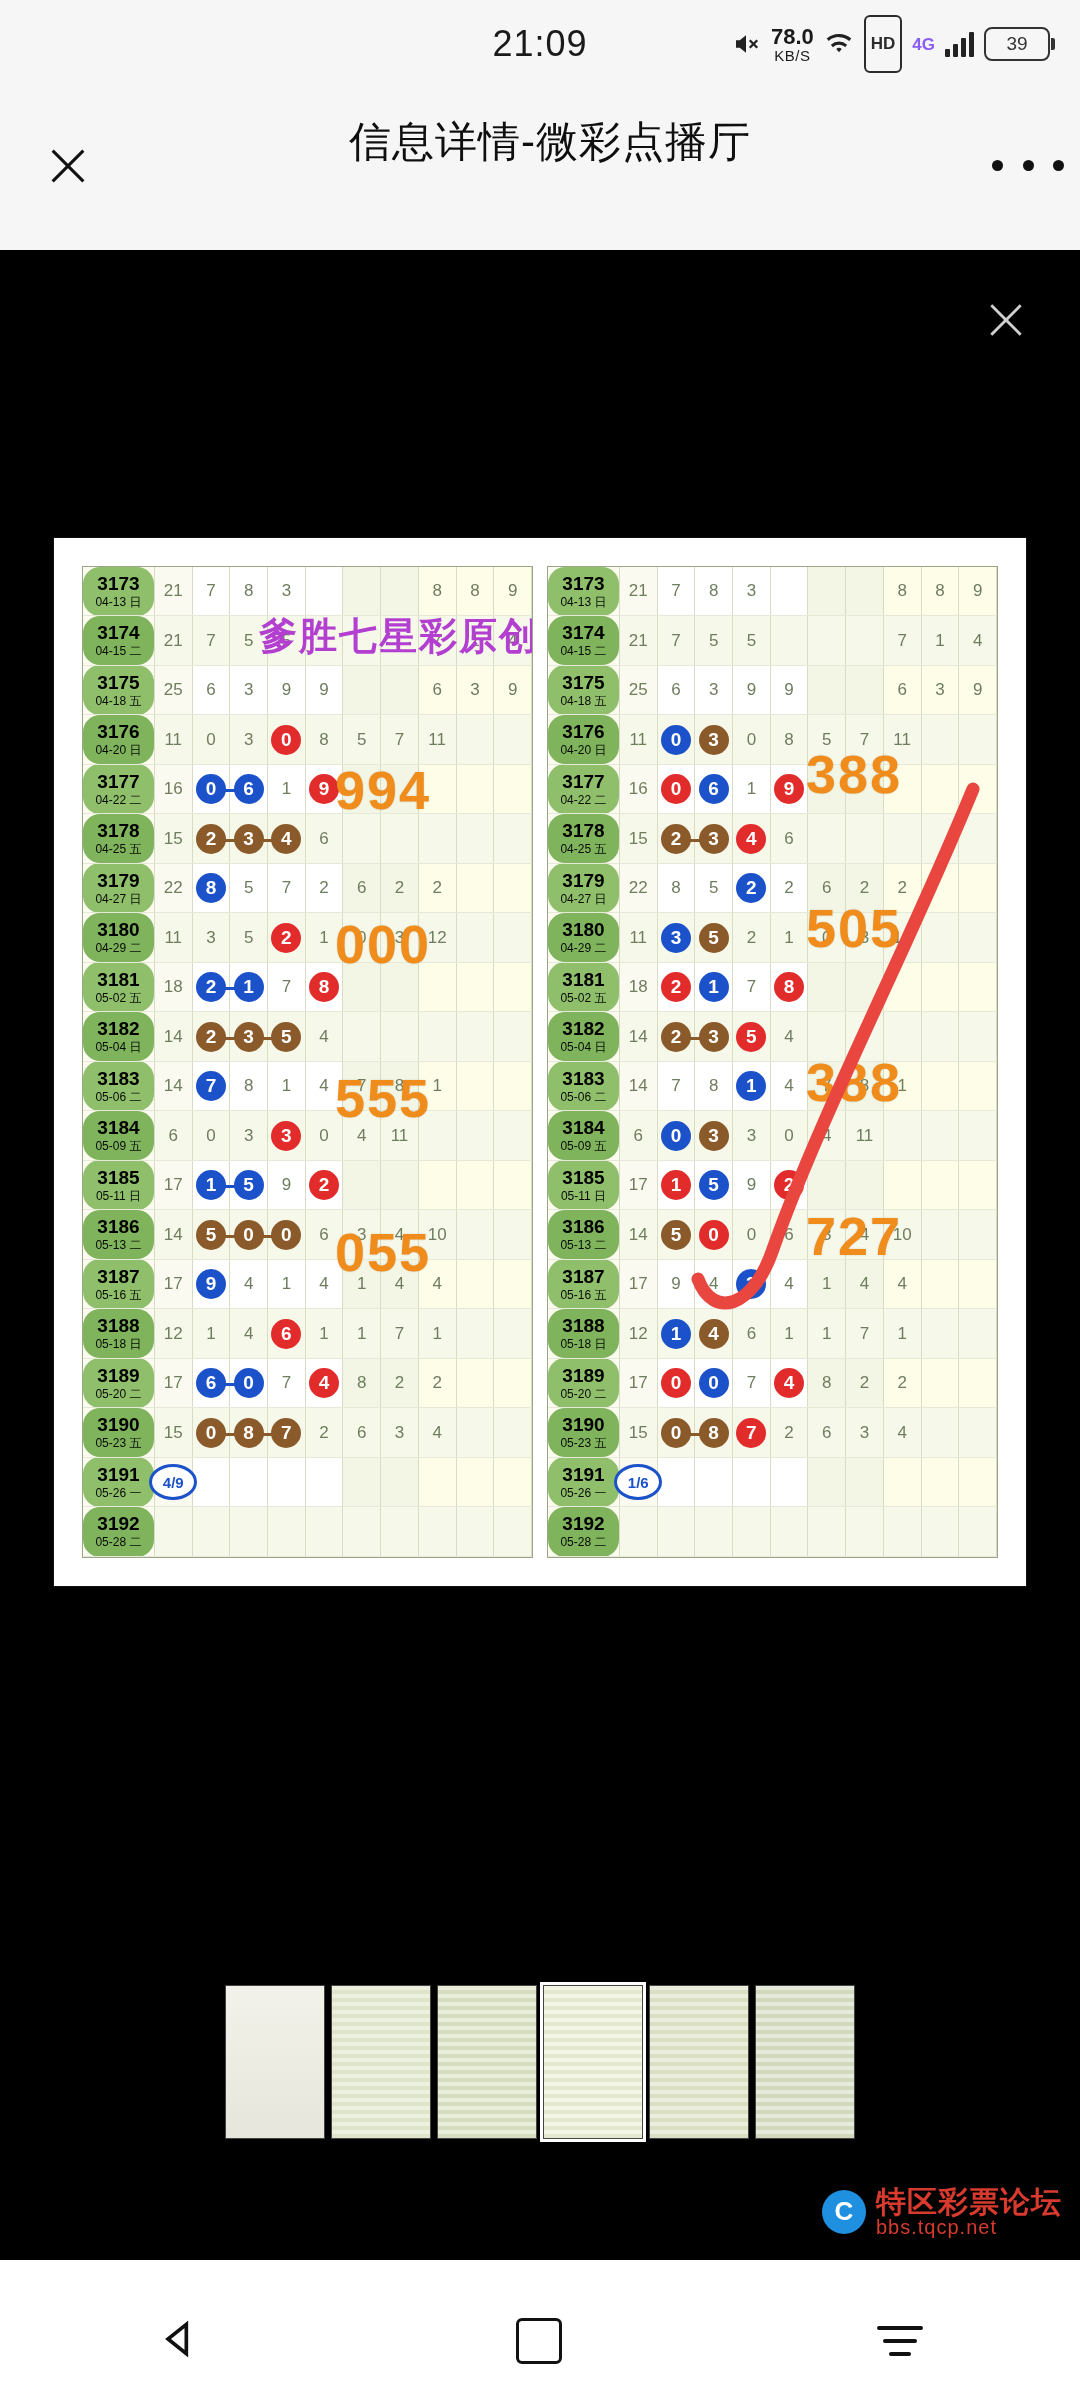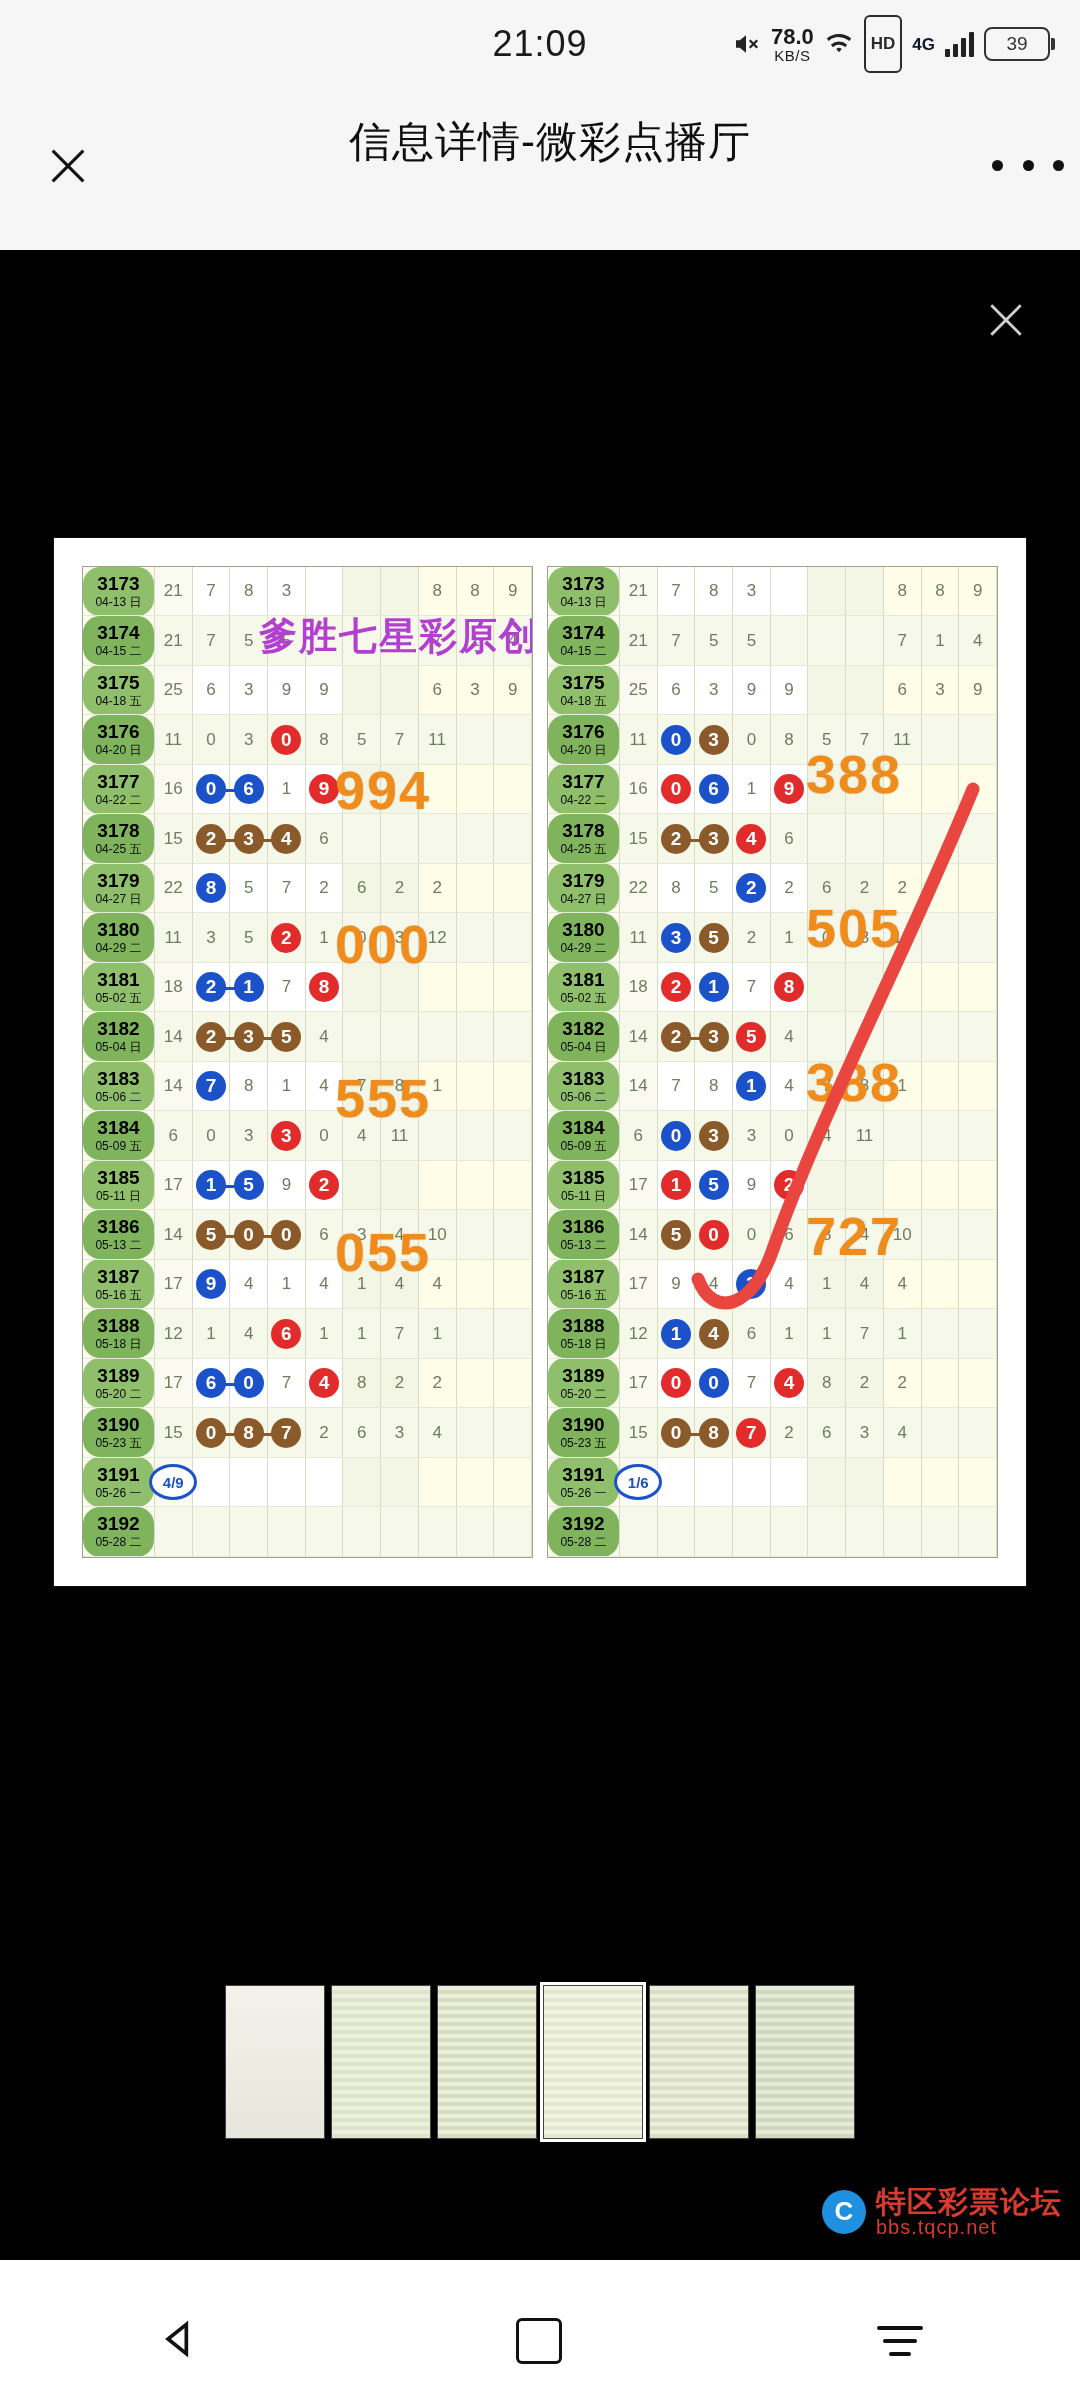--- a/index.html
+++ b/index.html
@@ -25,21 +25,21 @@
     display:flex;align-items:center;gap:10px;
   }
   .si{display:inline-flex;align-items:center;justify-content:center;color:#222;}
   .netspeed{font-size:21px;line-height:1.0;text-align:center;color:#1a1a1a;}
   .netspeed b{display:block;font-weight:600;font-size:22px;}
   .netspeed i{display:block;font-style:normal;font-size:15px;letter-spacing:.5px;}
   .hd-badge{
     border:2px solid #2b2b2b;border-radius:6px;font-size:17px;font-weight:700;
     padding:17px 5px;color:#2b2b2b;
   }
-  .lte{font-size:17px;font-weight:700;color:#0f172a;line-height:1;}
+  .lte{font-size:17px;font-weight:700;color:#8b5cf6;line-height:1;}
   .bars{display:flex;align-items:flex-end;gap:3px;height:26px;}
   .bars span{width:5px;background:#222;border-radius:1px;}
   .bars span:nth-child(1){height:8px}
   .bars span:nth-child(2){height:13px}
   .bars span:nth-child(3){height:19px}
   .bars span:nth-child(4){height:25px}
   .battery{
     width:62px;height:30px;border:2px solid #333;border-radius:8px;position:relative;
     display:flex;align-items:center;justify-content:center;font-size:19px;color:#333;
   }

